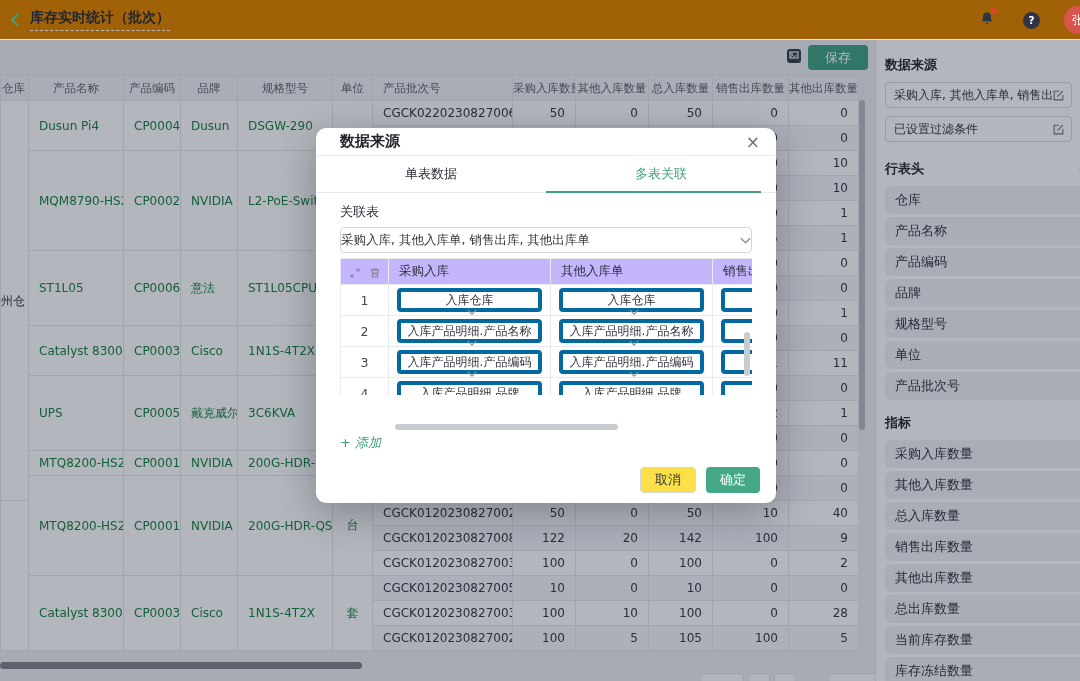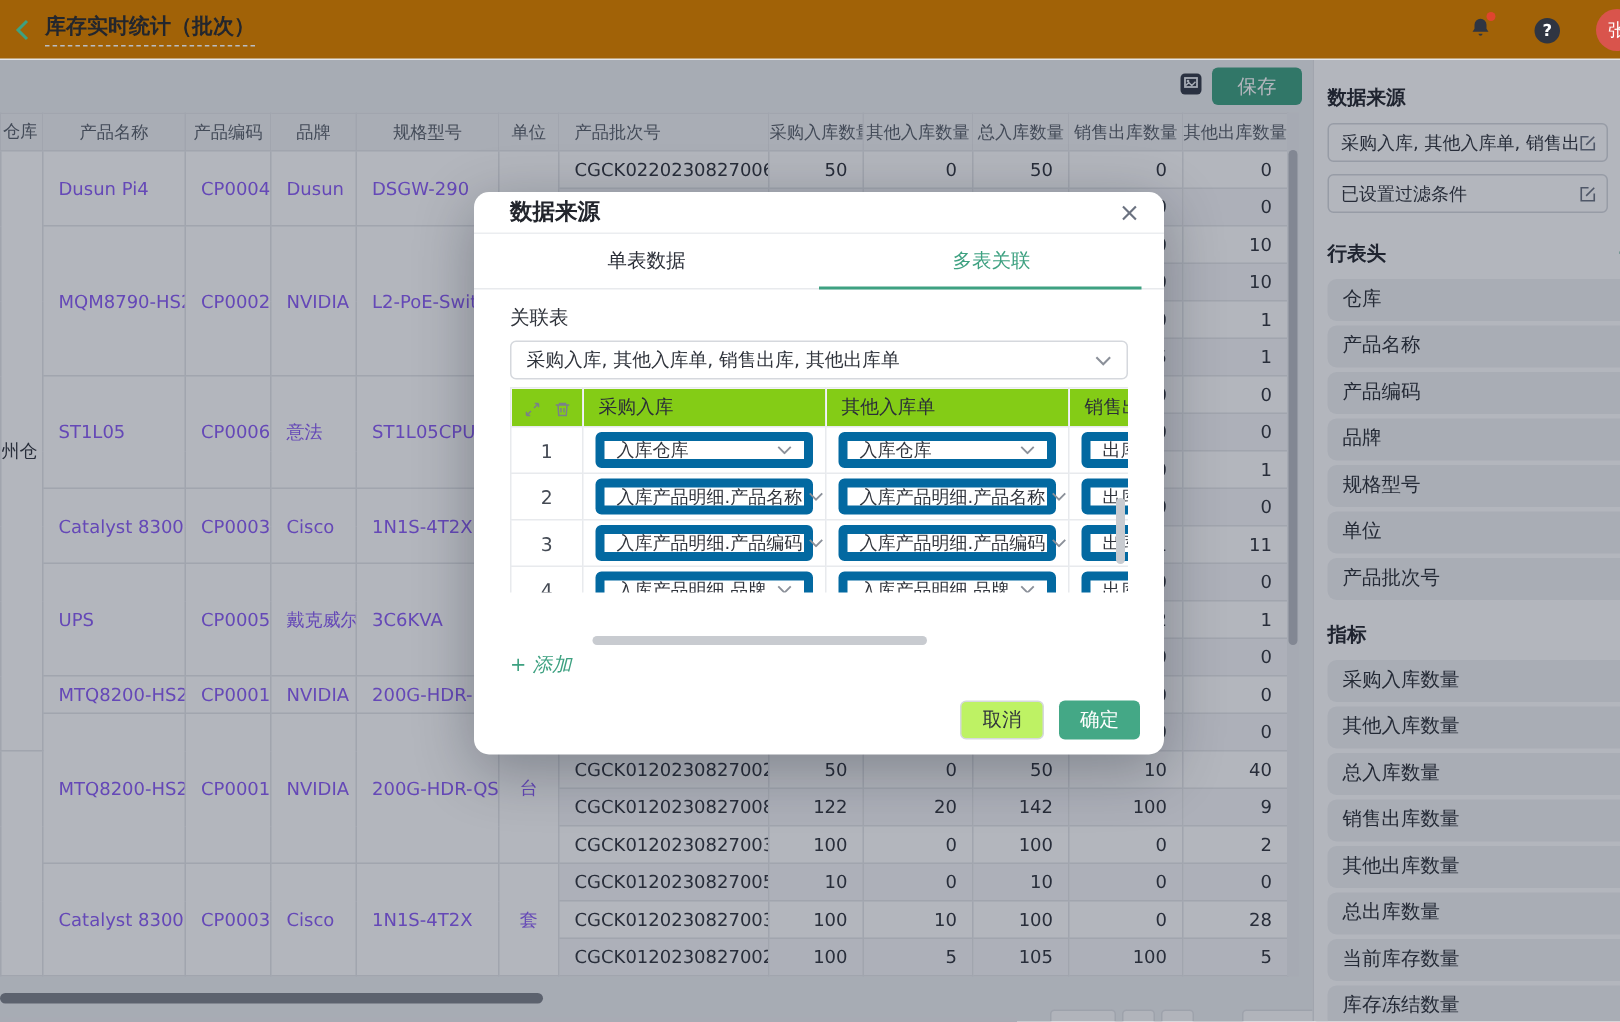--- a/index.html
+++ b/index.html
@@ -28,21 +28,21 @@
               font-size:13px; border:none; border-radius:4px; cursor:pointer; }
 
   
   .inv-wrap { position:absolute; left:0; top:35px; width:858px; background:#fff; }
   table.inv { border-collapse:collapse; table-layout:fixed; width:858px; font-size:12px; }
   .inv th, .inv td { border:1px solid #e4e6e9; height:25px; overflow:hidden; white-space:nowrap; }
   .inv th { background:#f1f2f4; color:#596069; font-weight:400; font-size:11.5px; text-align:center; }
   .inv th.l, .inv td.l { text-align:left; padding-left:10px; }
   .inv td.num { text-align:right; padding-right:10px; color:#30343c; }
   .inv tr:nth-child(even) td.dyn { background:#f6f7f9; }
-  .inv td.blk { background:#fff; padding-left:10px; color:#8b5cf6; vertical-align:middle; }
+  .inv td.blk { background:#fff; padding-left:10px; color:#15803d; vertical-align:middle; }
   .inv td.ctr { text-align:center; padding:0; }
   .inv td.wh, .inv th.wh { position:relative; padding:0; }
   .inv .wh span { position:absolute; right:3px; top:50%; transform:translateY(-50%); white-space:nowrap; }
 
   .vtrack { position:absolute; left:858px; top:35px; width:8px; height:576px; background:#eceef0; }
   .vthumb { position:absolute; left:1px; top:25px; width:6px; height:330px; background:#b6b9c0; border-radius:3px; }
   .hthumb { position:absolute; left:0; top:622px; width:362px; height:7px; background:#7e828a; border-radius:4px; }
   .ghost { position:absolute; top:633px; height:10px; background:#fdfdfd; border:1px solid #dfe1e5; border-radius:3px; }
 
   
@@ -68,36 +68,36 @@
   .m-title { font-size:15px; font-weight:700; color:#23262d; }
   .m-close { position:absolute; right:16px; top:6px; font-size:17px; color:#6b7280; cursor:pointer; line-height:1; }
   .m-tabs { display:flex; height:37px; border-bottom:1px solid #e8eaed; }
   .m-tab { position:relative; flex:1; display:flex; align-items:center; justify-content:center;
            font-size:13px; color:#2b2f38; cursor:pointer; }
   .m-tab.active { color:#3ea181; }
   .m-tab.active::after { content:""; position:absolute; left:0; right:15px; bottom:-1px; height:2px; background:#3ea181; }
   .m-body { padding:0 24px; position:relative; }
   .m-label { margin-top:10px; font-size:13px; color:#30343c; }
   .m-select { margin-top:6px; height:26px; border:1px solid #d5d8dd; border-radius:4px; display:flex;
-              align-items:center; justify-content:space-between; padding:0 10px; font-size:12.5px; color:#30343c; cursor:pointer; }
+              align-items:center; justify-content:space-between; padding:0 0; font-size:12.5px; color:#30343c; cursor:pointer; }
   .m-hint { margin-top:14px; font-size:13px; color:#30343c; }
   .fld-wrap { margin-top:5px; width:412px; height:137px; overflow:hidden; position:relative; }
   table.fld { border-collapse:collapse; table-layout:fixed; width:535px; font-size:12.5px; }
   .fld th, .fld td { border:1px solid #e8eaed; overflow:hidden; white-space:nowrap; }
-  .fld th { background:#84cc16; height:26px; font-weight:500; color:#2b2f38; text-align:left; padding-left:10px; }
+  .fld th { background:#c4b5fd; height:26px; font-weight:500; color:#2b2f38; text-align:left; padding-left:10px; }
   .fld th.ic { text-align:center; padding:0; }
   .fld td { height:31px; }
   .fld td.idx { text-align:center; color:#444a54; }
-  .cell-select { margin:0 8px; height:24px; border:6px solid #0369a1; border-radius:4px; display:flex;
-                 align-items:center; justify-content:space-between; padding:0 8px; font-size:12px; color:#30343c; cursor:pointer; }
+  .cell-select { margin:0 8px; height:24px; border:4px solid #0369a1; border-radius:4px; display:flex;
+                 align-items:center; justify-content:space-between; padding:0 8px; font-size:12px; color:#30343c; cursor:pointer;flex-direction:column; }
   .fvthumb { position:absolute; right:2px; top:74px; width:6px; height:44px; background:#c8cbd0; border-radius:3px; }
   .fhthumb { position:absolute; left:79px; top:296px; width:223px; height:6px; background:#c8cbd0; border-radius:3px; }
   .m-add { position:absolute; left:24px; top:306px; font-size:13px; color:#3ea181; cursor:pointer;font-style:italic; }
   .m-foot { position:absolute; right:16px; bottom:10px; display:flex; gap:10px; }
-  .btn-cancel { height:26px; padding:0 14px; background:#bef264; border:1px solid #d5d8dd; border-radius:4px;
+  .btn-cancel { height:26px; padding:0 14px; background:#fde047; border:1px solid #d5d8dd; border-radius:4px;
                 font-size:13px; color:#30343c; cursor:pointer; }
   .btn-ok { height:26px; padding:0 14px; background:#44a886; border:none; border-radius:4px;
             font-size:13px; color:#fff; cursor:pointer; }
   .chev { flex:none; margin-left:4px; }
 </style>
 </head>
 <body>
 
 <div class="topbar">
   <div class="back">

